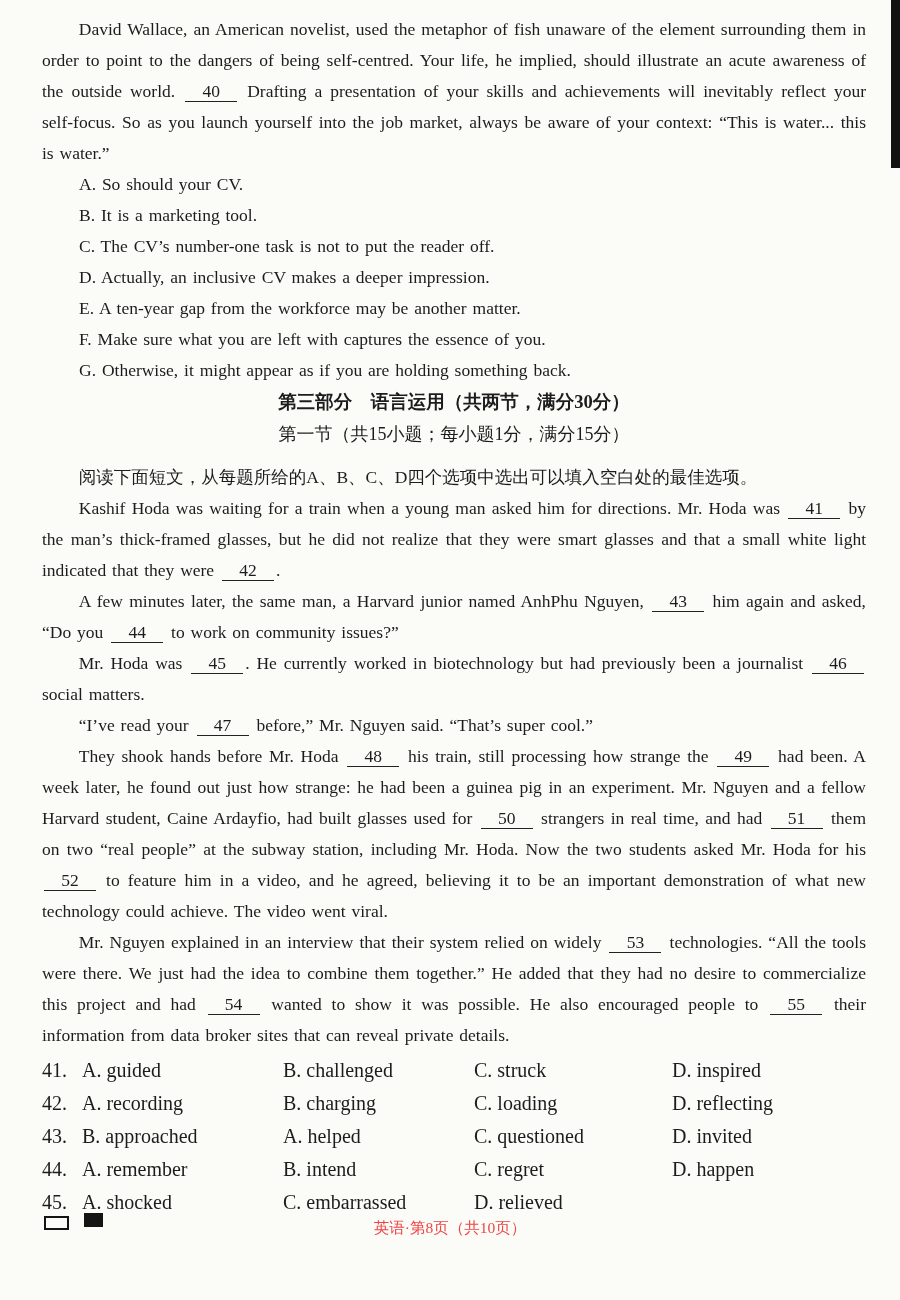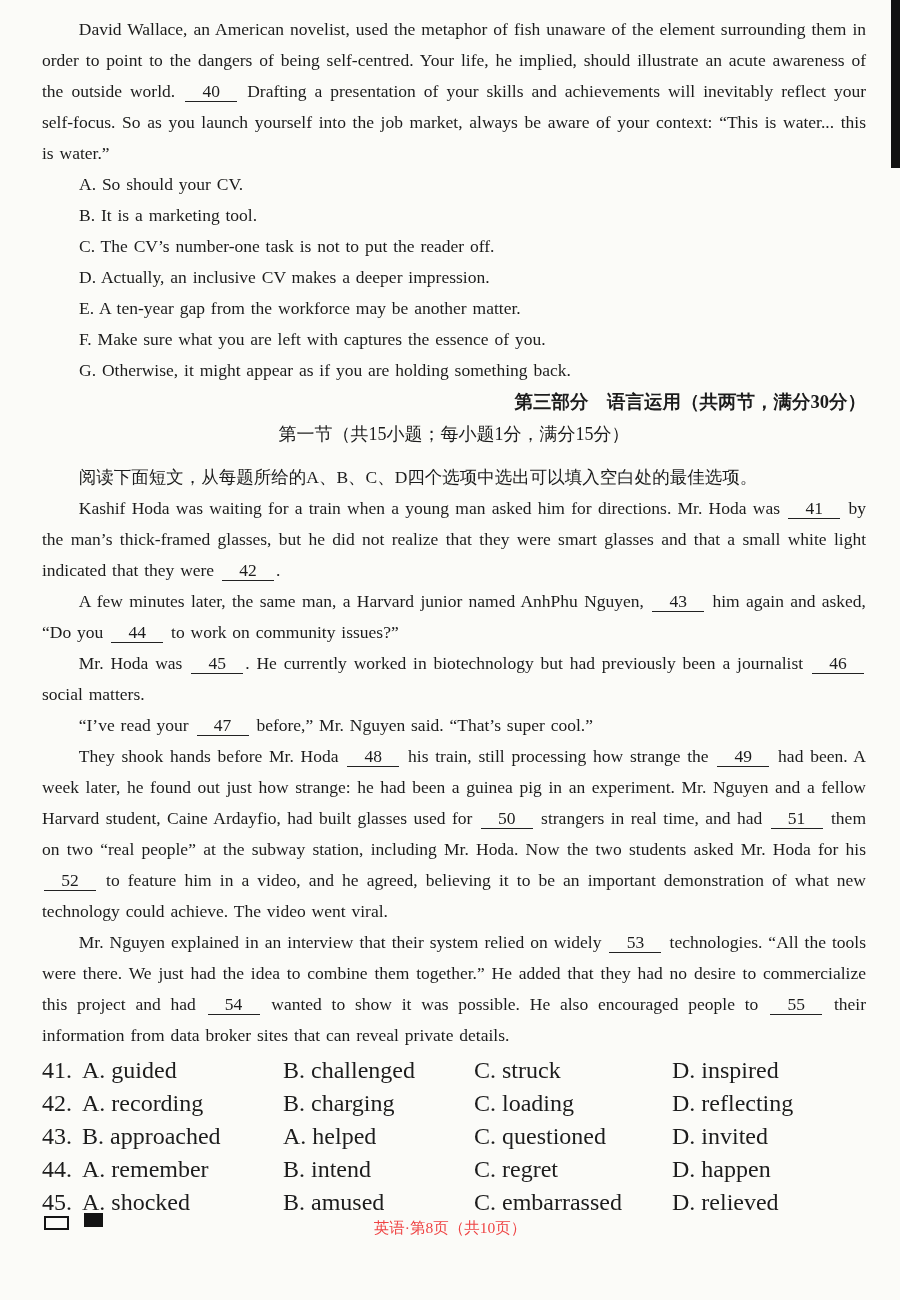--- a/index.html
+++ b/index.html
@@ -8,34 +8,34 @@
     background:#fbfbf8;
     font-family:"Liberation Serif","DejaVu Serif",serif;
     color:#1c1c1c;
     position:relative;
     overflow:hidden;
   }
   .content{position:absolute;left:42px;right:34px;top:14px;}
   p{margin:0;font-size:17.5px;line-height:31px;text-align:justify;word-spacing:1.5px;}
   .para{text-indent:2.1em;}
   .option-line{padding-left:37px;text-align:left;}
-  .section-header{font-weight:bold;font-size:18.5px;line-height:32px;text-align:right;}
+  .section-header{font-weight:bold;font-size:18.5px;line-height:32px;text-align:center;}
   .subsection-header{font-size:18px;line-height:32px;text-align:center;}
   .instruction{font-size:17.5px;line-height:31px;text-indent:2.1em;text-align:left;margin-top:12px;}
   .blank{
     display:inline-block;text-indent:0;
     min-width:24px;padding:0 14px;margin:0 2px;
     text-align:center;border-bottom:1.6px solid #222;
     line-height:20px;
   }
   .mcq{margin-top:3px;}
   .mcq-row{
     display:grid;
     grid-template-columns:40px 201px 191px 198px 1fr;
-    font-size:24px;line-height:33px;
+    font-size:20px;line-height:33px;
   }
   .mcq-num,.mcq-opt{white-space:nowrap;}
   .page-footer{
     position:absolute;left:0;right:0;top:1218px;
     text-align:center;font-size:15.5px;color:#ef4444;
   }
   .edge-bar{position:absolute;right:0;top:0;width:9px;height:168px;background:#121212;}
   .mark-outline{
     position:absolute;left:44px;top:1216px;width:21px;height:10px;
     border:2.5px solid #141414;background:#fbfbf8;
@@ -97,21 +97,20 @@
       <div class="mcq-row">
         <span class="mcq-num">44.</span>
         <span class="mcq-opt">A. remember</span>
         <span class="mcq-opt">B. intend</span>
         <span class="mcq-opt">C. regret</span>
         <span class="mcq-opt">D. happen</span>
       </div>
       <div class="mcq-row">
         <span class="mcq-num">45.</span>
         <span class="mcq-opt">A. shocked</span>
-        <span class="mcq-opt">B. amused</span>
         <span class="mcq-opt">C. embarrassed</span>
         <span class="mcq-opt">D. relieved</span>
       </div>
     </div>
 
 </div>
 
 <div class="page-footer">英语·第8页（共10页）</div>
 
 <div class="edge-bar"></div>

